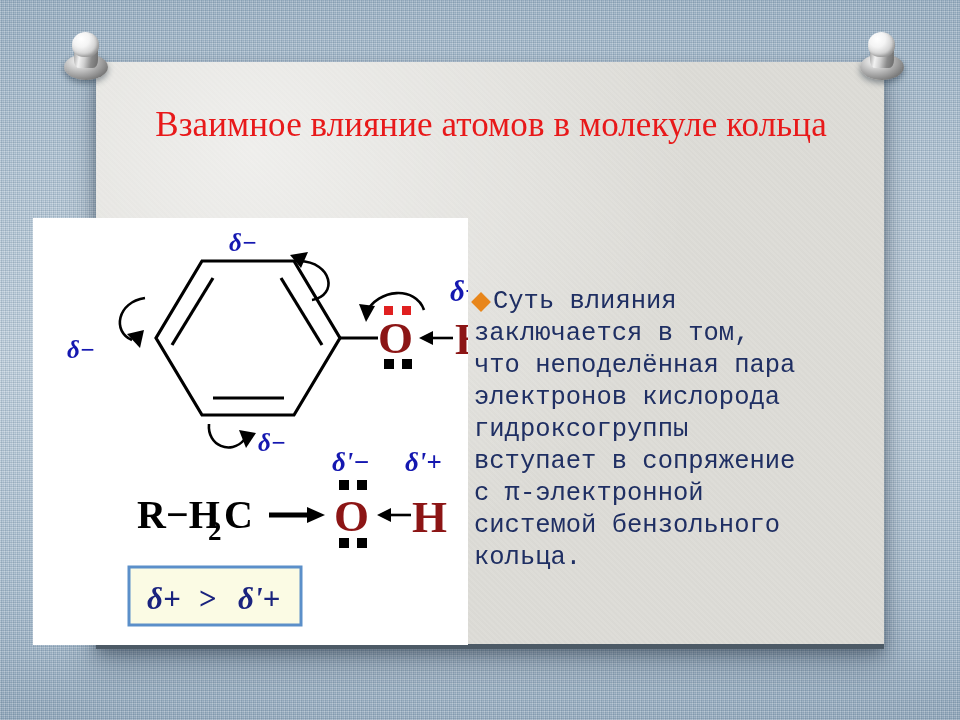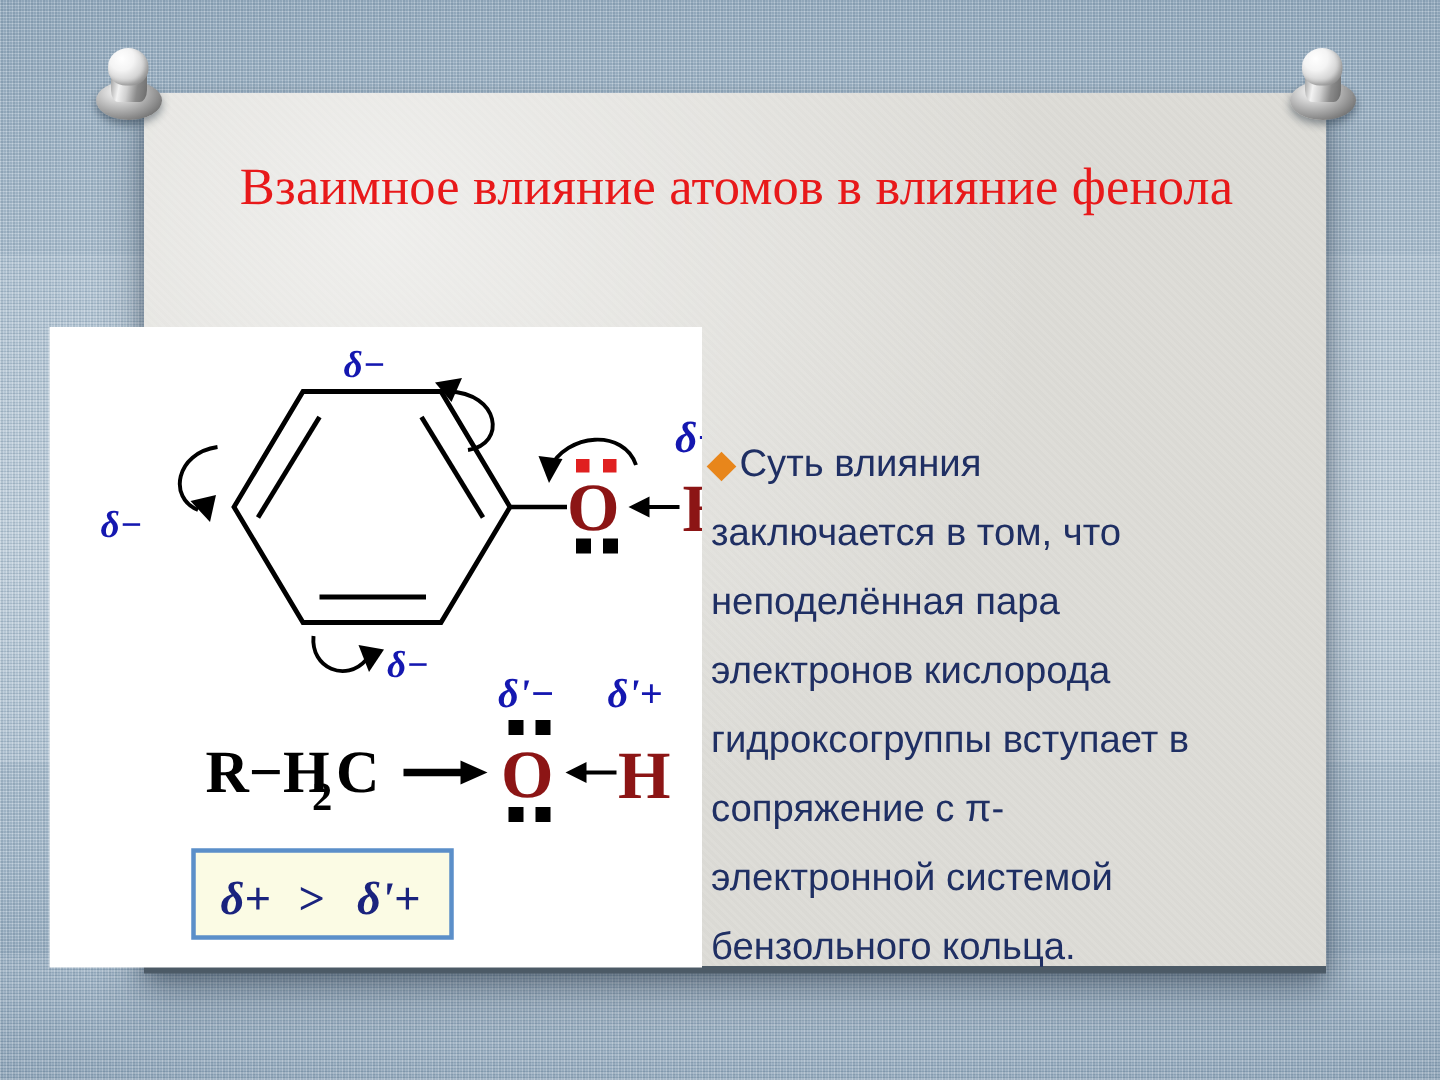--- a/index.html
+++ b/index.html
@@ -99,23 +99,23 @@
     letter-spacing: .1px;
   }
 
   
   #body-block {
     position: absolute;
     left: 378px;
     top: 224px;
     width: 322px;
     color: #1f2f63;
-    font-family: Liberation Sans, sans-serif;
+    font-family: Liberation Mono, monospace;
     font-size: 25.5px;
-    line-height: 46px;
+    line-height: 32px;
     font-weight: 400;
     text-align: left;
   }
   #bullet-diamond {
     display: inline-block;
     width: 14px;
     height: 14px;
     background: #e8861b;
     transform: rotate(45deg);
     margin-right: 5px;
@@ -143,21 +143,21 @@
   .bond      { stroke: #000000; fill: none; }
   .curve     { stroke: #000000; fill: none; stroke-width: 2.6; }
 </style>
 </head>
 <body>
 
 <div id="slide-root">
 
   <div id="slide-panel">
 
-    <div id="slide-title">Взаимное влияние атомов в влияние фенола</div>
+    <div id="slide-title">Взаимное влияние атомов в молекуле кольца</div>
 
     <div id="body-block">
       <span id="bullet-diamond"></span><span>Суть влияния заключается в том, что неподелённая пара электронов кислорода гидроксогруппы вступает в сопряжение с π-электронной системой бензольного кольца.</span>
     </div>
 
     <div id="figure-card">
       <svg id="figure-svg" viewBox="0 0 435 427" xmlns="http://www.w3.org/2000/svg">
 
         <g>
 

